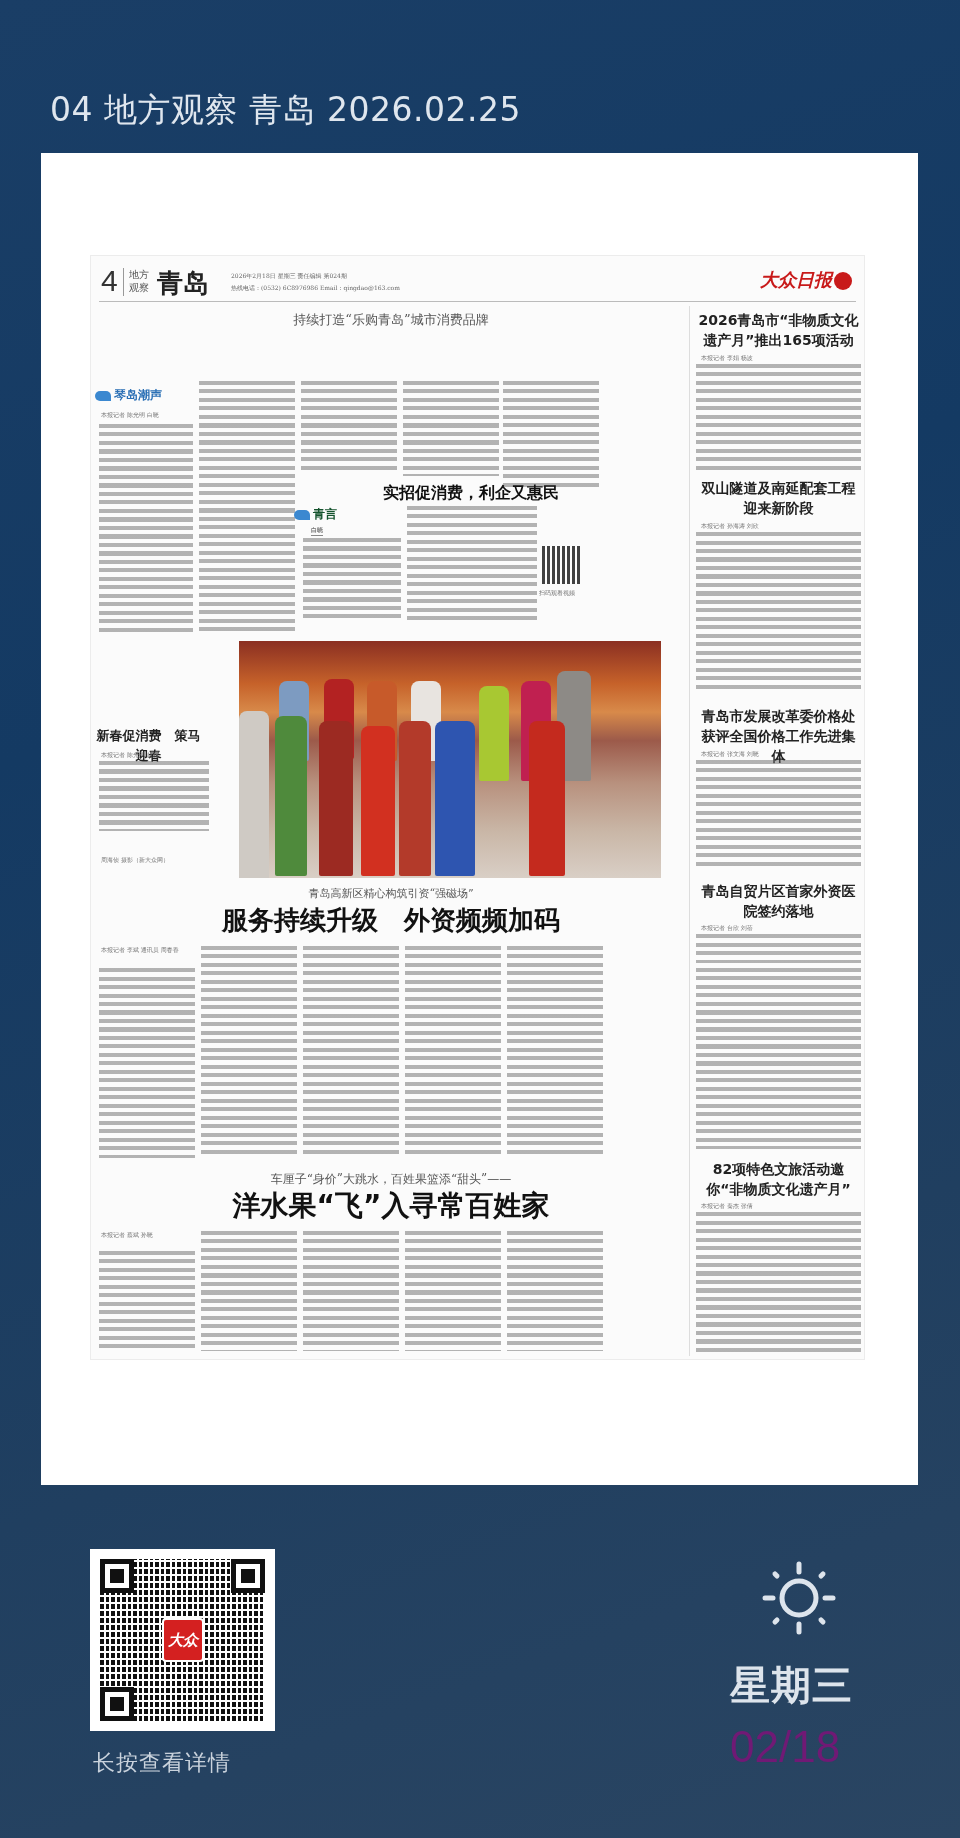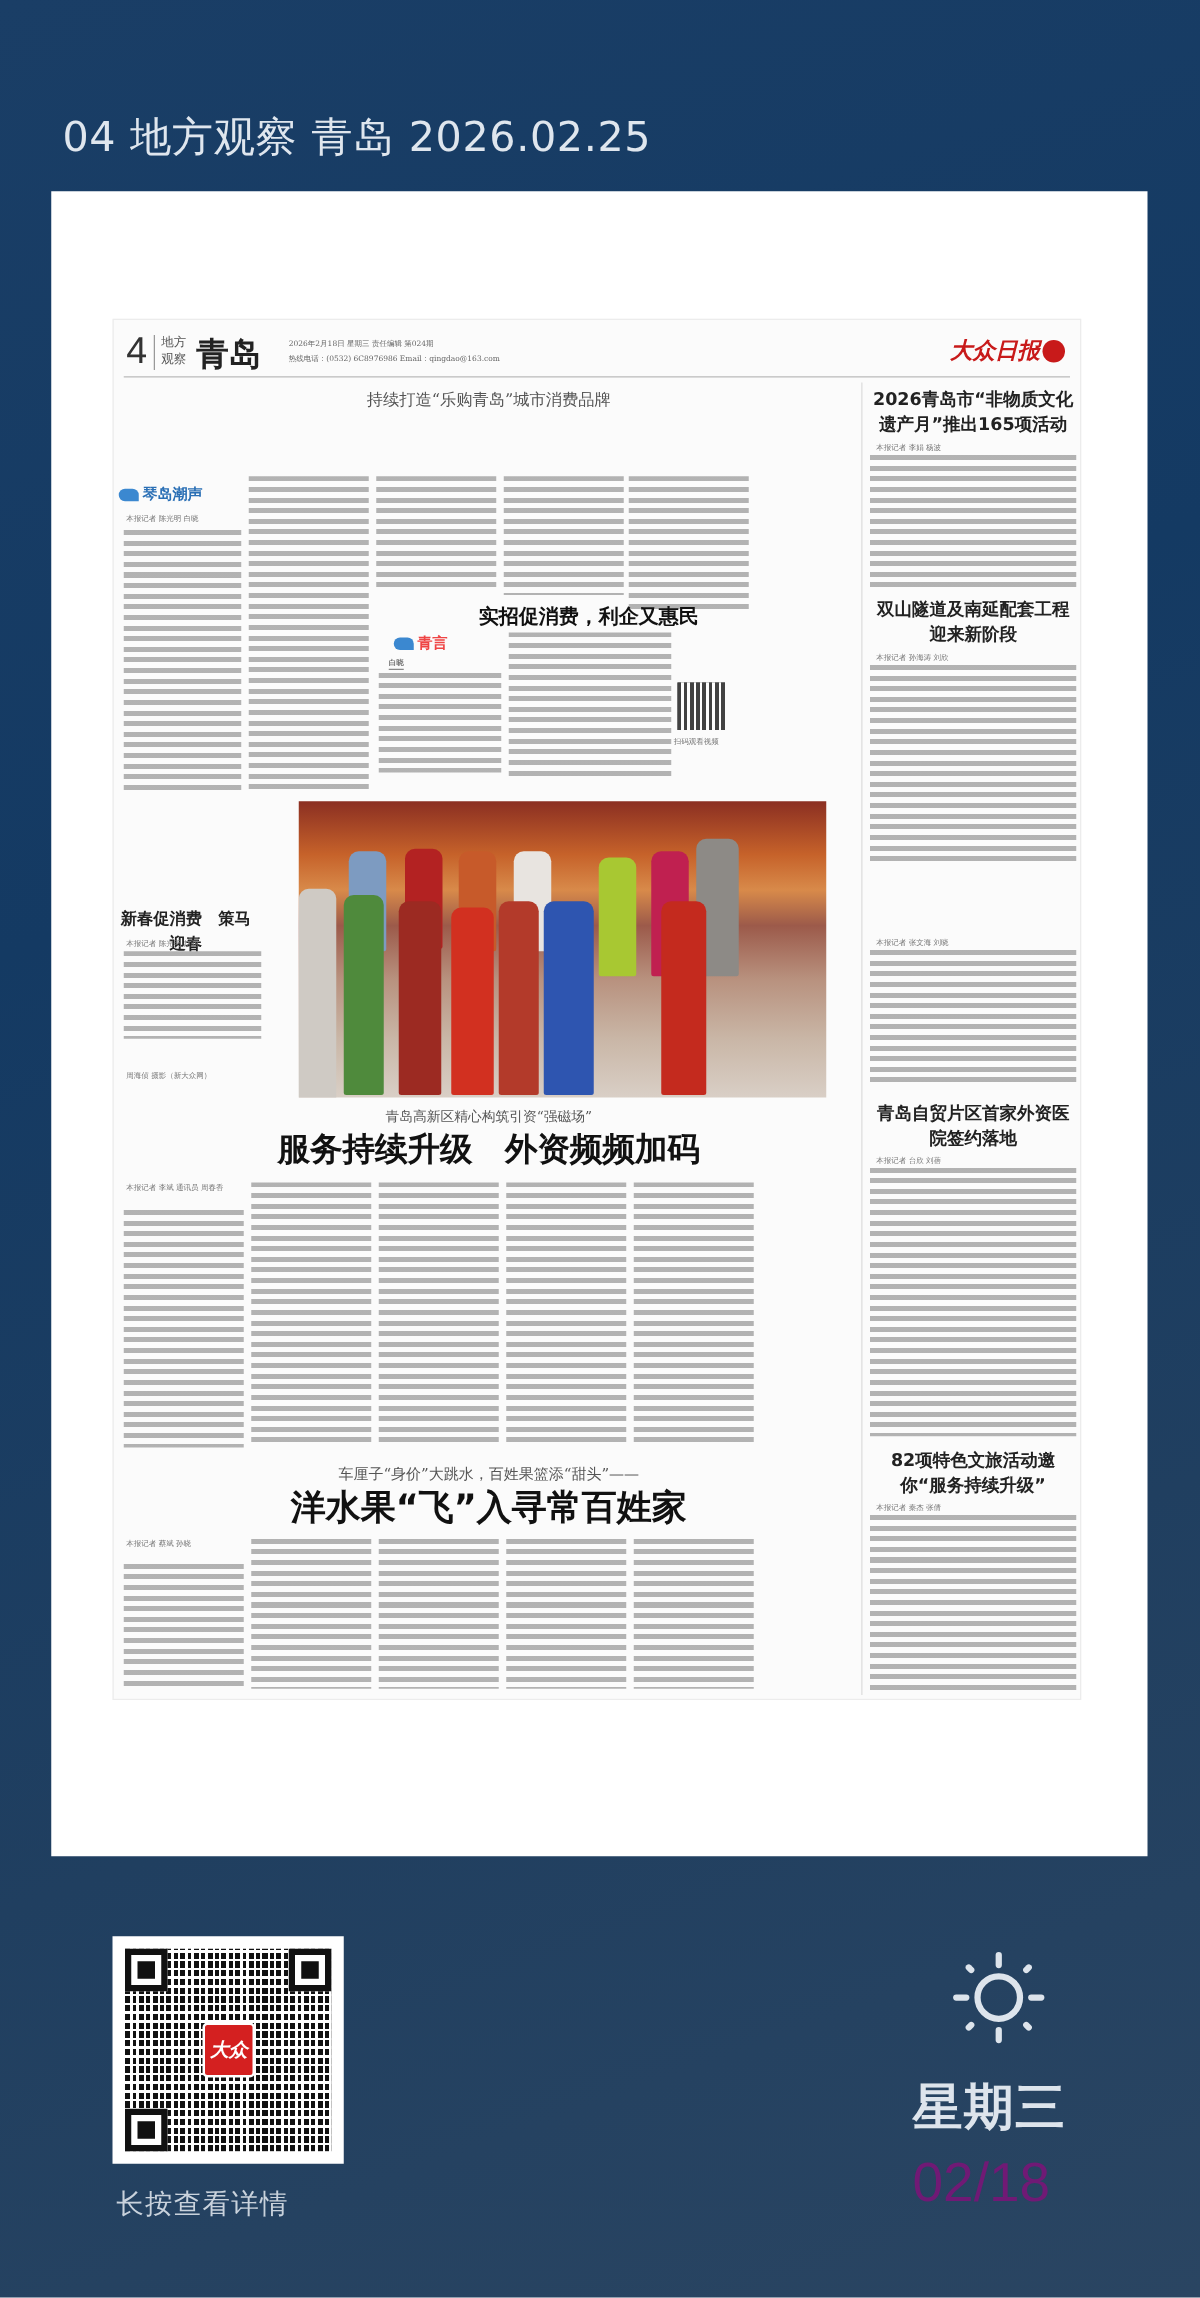--- a/index.html
+++ b/index.html
@@ -94,21 +94,21 @@
 
   <div class="brand" style="left:4px; top:131px;"><span class="wave"></span><span>琴岛潮声</span></div>
   <div class="byline" style="left:10px; top:155px;">本报记者 陈光明 白晓</div>
   <div class="txt" style="left:8px; top:168px; width:94px; height:210px;"></div>
   <div class="txt" style="left:108px; top:125px; width:96px; height:255px;"></div>
   <div class="txt" style="left:210px; top:125px; width:96px; height:90px;"></div>
   <div class="txt" style="left:312px; top:125px; width:96px; height:95px;"></div>
   <div class="txt" style="left:412px; top:125px; width:96px; height:110px;"></div>
 
   <div class="headline" style="left:260px; top:227px; width:240px; font-size:16px; line-height:20px; font-weight:bold;">实招促消费，利企又惠民</div>
-  <div class="brand" style="left:224px; top:250px; color:#ef4444;"><span class="wave"></span><span>青言</span></div>
+  <div class="brand" style="left:203px; top:250px; color:#14532d;"><span class="wave"></span><span>青言</span></div>
   <div class="byline" style="left:220px; top:270px; font-weight:bold; border-bottom:1px solid #888;">白晓</div>
   <div class="txt" style="left:212px; top:282px; width:98px; height:80px;"></div>
   <div class="txt" style="left:316px; top:250px; width:130px; height:115px;"></div>
   <div class="qr-small" style="left:451px; top:290px;"></div>
   <div class="byline" style="left:448px; top:333px;">扫码观看视频</div>
 
   <div class="photo">
     <div class="person" style="left:40px; top:40px; width:30px; height:80px; background:#7d9bc1;"></div>
     <div class="person" style="left:85px; top:38px; width:30px; height:80px; background:#b32222;"></div>
     <div class="person" style="left:128px; top:40px; width:30px; height:80px; background:#c75a2a;"></div>
@@ -151,28 +151,29 @@
   <div class="rule-v" style="left:598px; top:50px; height:1050px;"></div>
 
   <div class="side-h" style="left:605px; top:54px; width:165px;">2026青岛市“非物质文化遗产月”推出165项活动</div>
   <div class="byline" style="left:610px; top:98px;">本报记者 李娟 杨波</div>
   <div class="txt" style="left:605px; top:108px; width:165px; height:110px;"></div>
 
   <div class="side-h" style="left:605px; top:222px; width:165px;">双山隧道及南延配套工程迎来新阶段</div>
   <div class="byline" style="left:610px; top:266px;">本报记者 孙海涛 刘欣</div>
   <div class="txt" style="left:605px; top:276px; width:165px; height:160px;"></div>
 
+  <div class="side-h" style="left:605px; top:450px; width:165px;">青岛市发展改革委价格处获评全国价格工作先进集体</div>
   <div class="byline" style="left:610px; top:494px;">本报记者 张文海 刘晓</div>
   <div class="txt" style="left:605px; top:504px; width:165px; height:110px;"></div>
 
   <div class="side-h" style="left:605px; top:625px; width:165px;">青岛自贸片区首家外资医院签约落地</div>
   <div class="byline" style="left:610px; top:668px;">本报记者 台欣 刘蓓</div>
   <div class="txt" style="left:605px; top:678px; width:165px; height:215px;"></div>
 
-  <div class="side-h" style="left:605px; top:903px; width:165px;">82项特色文旅活动邀你“服务持续升级”</div>
+  <div class="side-h" style="left:605px; top:903px; width:165px;">82项特色文旅活动邀你“非物质文化遗产月”</div>
   <div class="byline" style="left:610px; top:946px;">本报记者 秦杰 张倩</div>
   <div class="txt" style="left:605px; top:956px; width:165px; height:140px;"></div>
 </div>
 
 <div class="qr-card">
   <div class="qr-grid">
     <div class="finder" style="left:0; top:0;"></div>
     <div class="finder" style="right:0; top:0;"></div>
     <div class="finder" style="left:0; bottom:0;"></div>
     <div class="qr-logo">大众</div>

